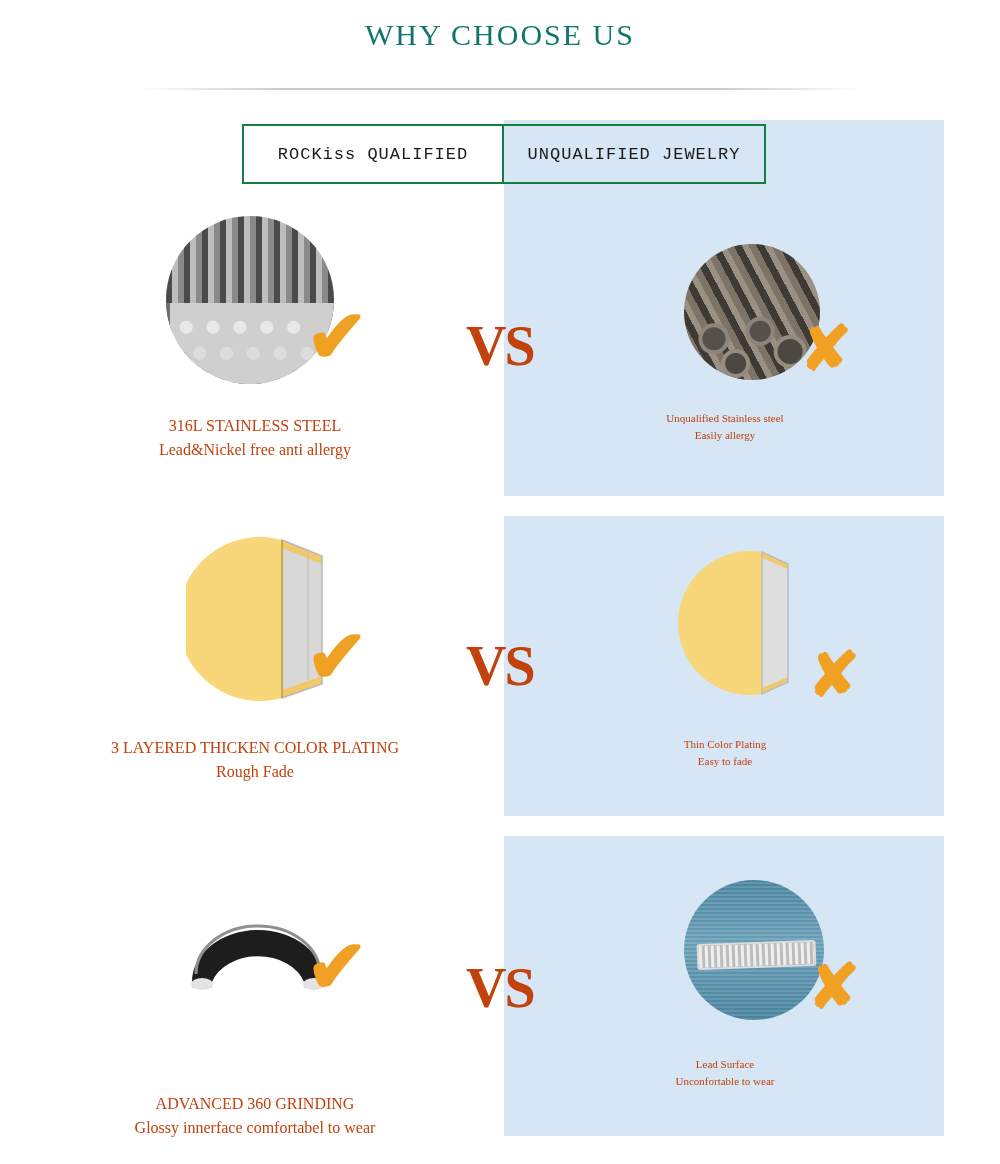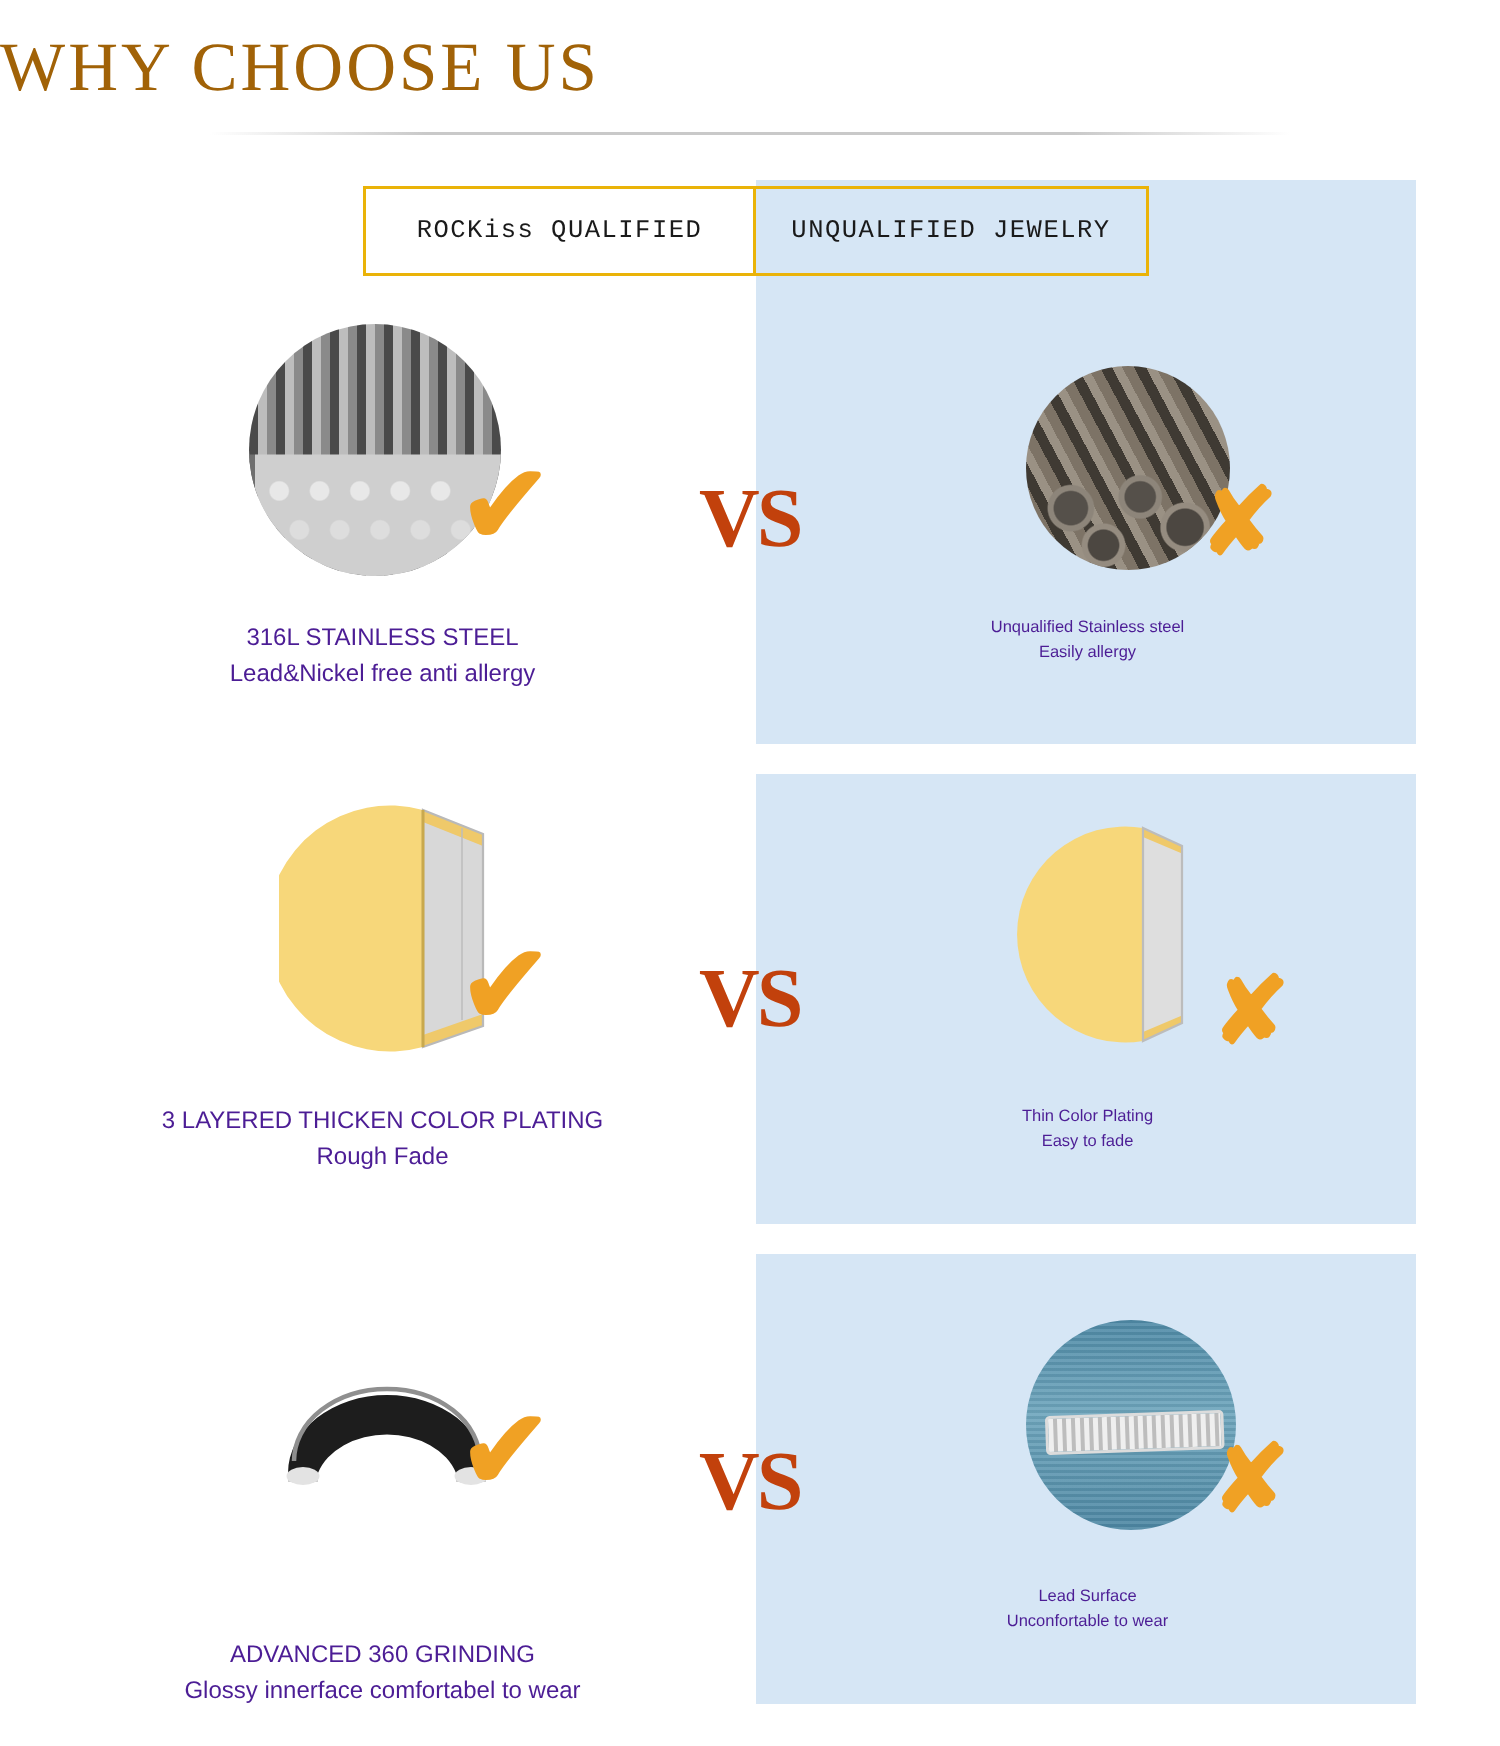--- a/index.html
+++ b/index.html
@@ -8,38 +8,39 @@
     background:#ffffff;
     font-family:"Liberation Sans", sans-serif;
     position:relative;
     overflow:hidden;
   }
   .page{position:relative;width:1000px;height:1164px;}
 
   
   .title{
     position:absolute;top:18px;left:0;width:1000px;
+    text-align:center;
     font-family:"Liberation Serif", serif;
-    font-size:46px;letter-spacing:2px;color:#a16207;
+    font-size:30px;letter-spacing:2px;color:#0f766e;
   }
   .title-rule{
     position:absolute;top:88px;left:140px;width:720px;height:2px;
     background:linear-gradient(to right,rgba(200,200,200,0),#c9c9c9 20%,#c9c9c9 80%,rgba(200,200,200,0));
   }
 
   
   .blue-panel{position:absolute;background:#d6e6f5;}
   #panel1{left:504px;top:120px;width:440px;height:376px;}
   #panel2{left:504px;top:516px;width:440px;height:300px;}
   #panel3{left:504px;top:836px;width:440px;height:300px;}
 
   
   .tab{
     position:absolute;top:124px;height:60px;
-    border:2px solid #eab308;
+    border:2px solid #15803d;
     display:flex;align-items:center;justify-content:center;
     font-family:"Liberation Mono", monospace;
     font-size:17px;letter-spacing:1px;color:#1a1a1a;
     box-sizing:border-box;
   }
   #tab-qualified{left:242px;width:262px;background:#ffffff;}
   #tab-unqualified{left:504px;width:262px;background:#d6e6f5;border-left:none;}
 
   
   .vs{
@@ -48,22 +49,22 @@
     font-size:56px;font-weight:700;color:#c2410c;
     letter-spacing:-2px;
   }
   #vs1{left:466px;top:314px;}
   #vs2{left:466px;top:634px;}
   #vs3{left:466px;top:956px;}
 
   
   .caption{
     position:absolute;text-align:center;
-    font-family:Liberation Sans, sans-serif;
-    color:#4c1d95;line-height:1.5;
+    font-family:Liberation Serif, serif;
+    color:#c2410c;line-height:1.5;
   }
   .cap-left{left:40px;width:430px;font-size:16px;}
   .cap-right{left:510px;width:430px;font-size:11px;}
   .cap-line1{display:block;}
   .cap-line2{display:block;}
 
   
   .circle{position:absolute;border-radius:50%;overflow:hidden;}
 
   

